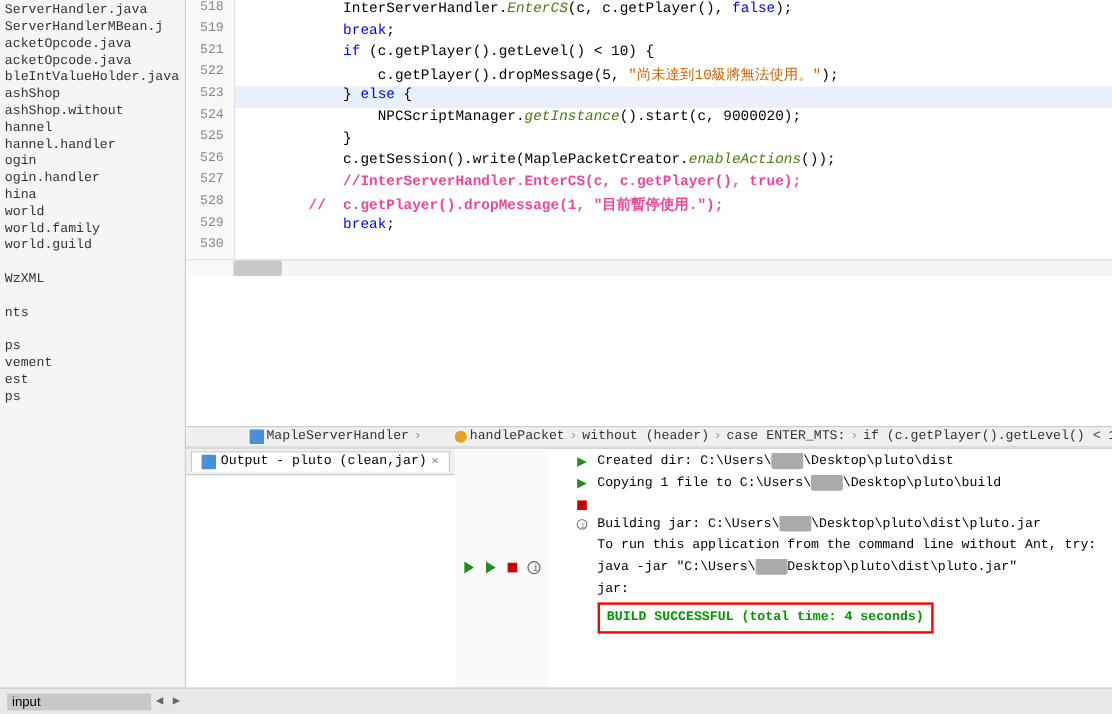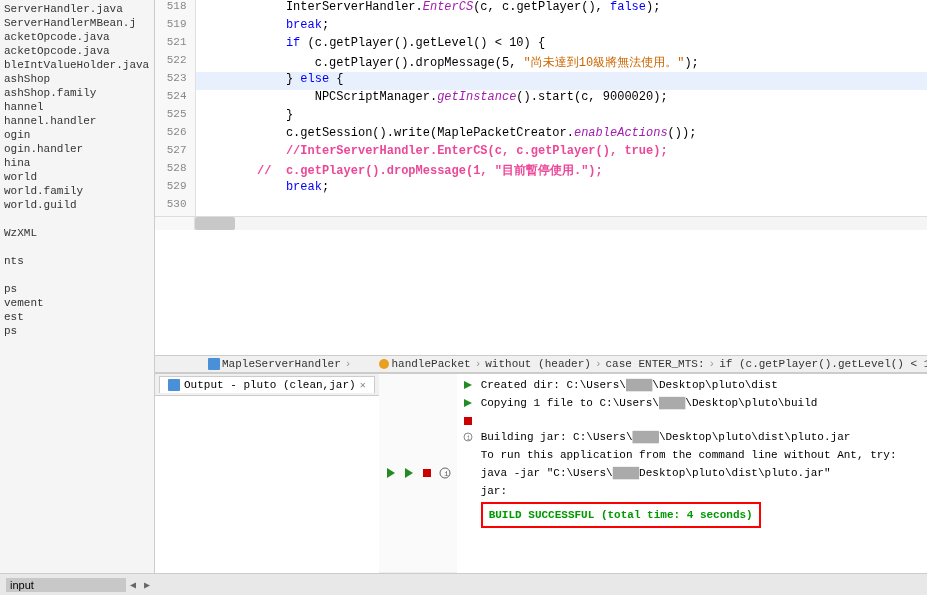--- a/index.html
+++ b/index.html
@@ -82,21 +82,21 @@
       height: 18px;
     }
 
     .line-row.highlighted {
       background: #e8f0fe;
     }
 
     
     .kw-blue { color: #0000ff; }
     .kw-green { color: #007700; }
-    .kw-italic { font-style: italic; color: #a21caf; font-family: Liberation Mono, monospace; }
+    .kw-italic { font-style: italic; color: #4d7c0f; font-family: Liberation Mono, monospace; }
     .str-orange { color: #cc6600; }
     .comment { color: #ec4899; font-weight: bold; }
 
     
     .breadcrumb-bar {
       background: #f0f0f0;
       border-top: 1px solid #ccc;
       border-bottom: 1px solid #ccc;
       padding: 2px 6px;
       font-size: 11px;
@@ -174,20 +174,21 @@
       padding: 2px 4px;
       font-size: 11px;
       color: #000;
     }
 
     .output-line {
       display: flex;
       align-items: flex-start;
       gap: 6px;
       line-height: 18px;
+      margin-left: 17px;
     }
 
     .output-icon {
       flex-shrink: 0;
       width: 14px;
       height: 14px;
       display: flex;
       align-items: center;
       justify-content: center;
       margin-top: 2px;
@@ -234,21 +235,21 @@
 
 <div class="main-area">
 
   <div class="sidebar">
     <div class="sidebar-item">ServerHandler.java</div>
     <div class="sidebar-item">ServerHandlerMBean.j</div>
     <div class="sidebar-item">acketOpcode.java</div>
     <div class="sidebar-item">acketOpcode.java</div>
     <div class="sidebar-item">bleIntValueHolder.java</div>
     <div class="sidebar-item">ashShop</div>
-    <div class="sidebar-item">ashShop.family</div>
+    <div class="sidebar-item">ashShop.without</div>
     <div class="sidebar-item">hannel</div>
     <div class="sidebar-item">hannel.handler</div>
     <div class="sidebar-item">ogin</div>
     <div class="sidebar-item">ogin.handler</div>
     <div class="sidebar-item">hina</div>
     <div class="sidebar-item">world</div>
     <div class="sidebar-item">world.family</div>
     <div class="sidebar-item">world.guild</div>
     <div class="sidebar-item">&nbsp;</div>
     <div class="sidebar-item">WzXML</div>

